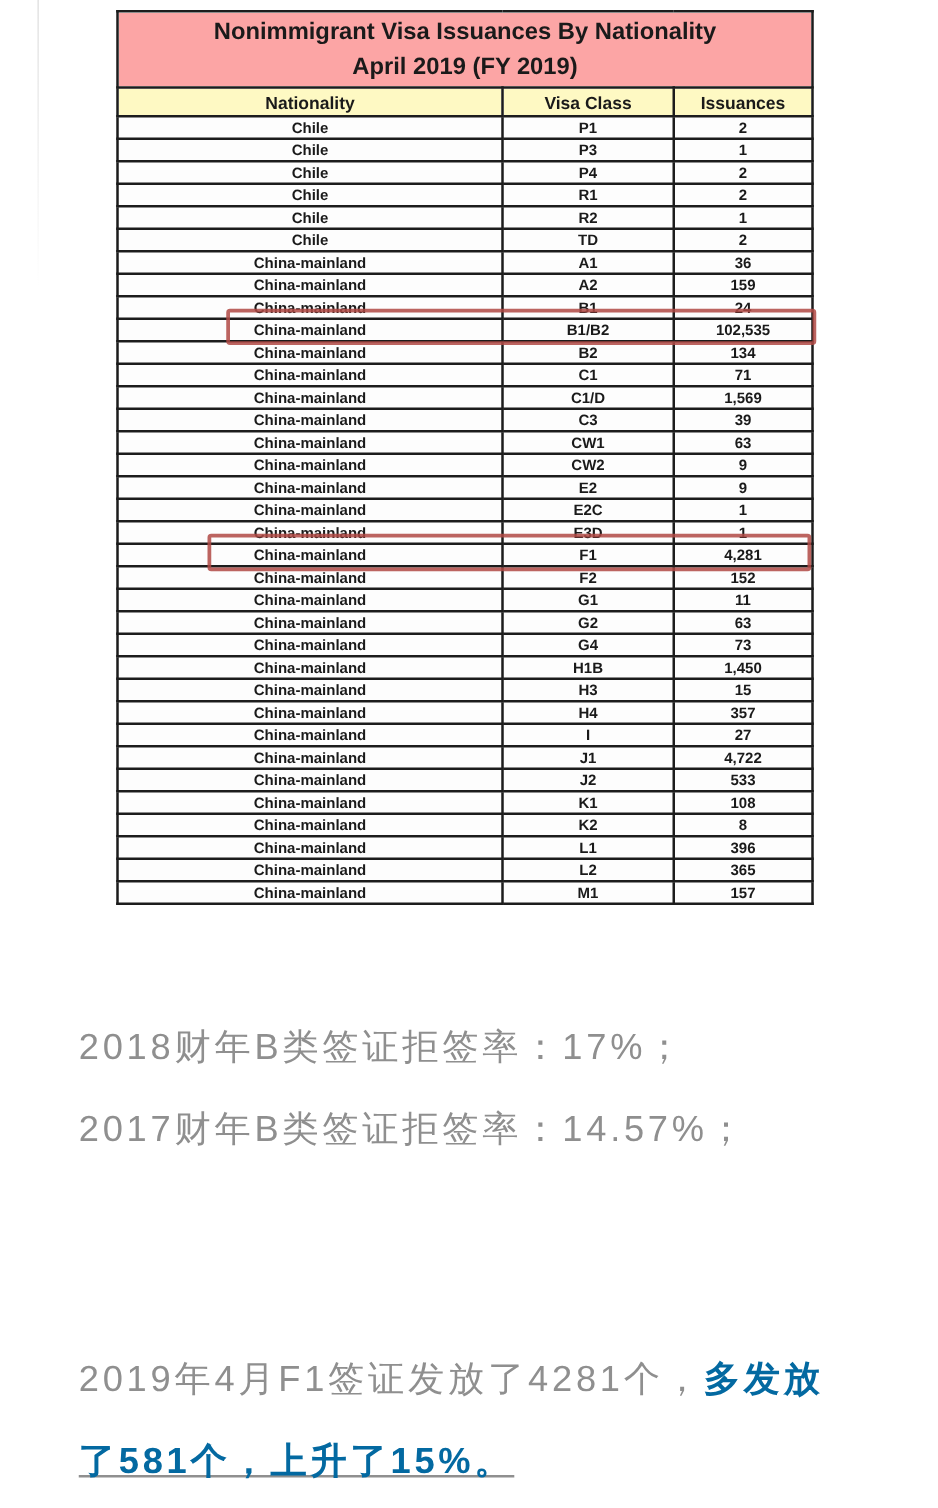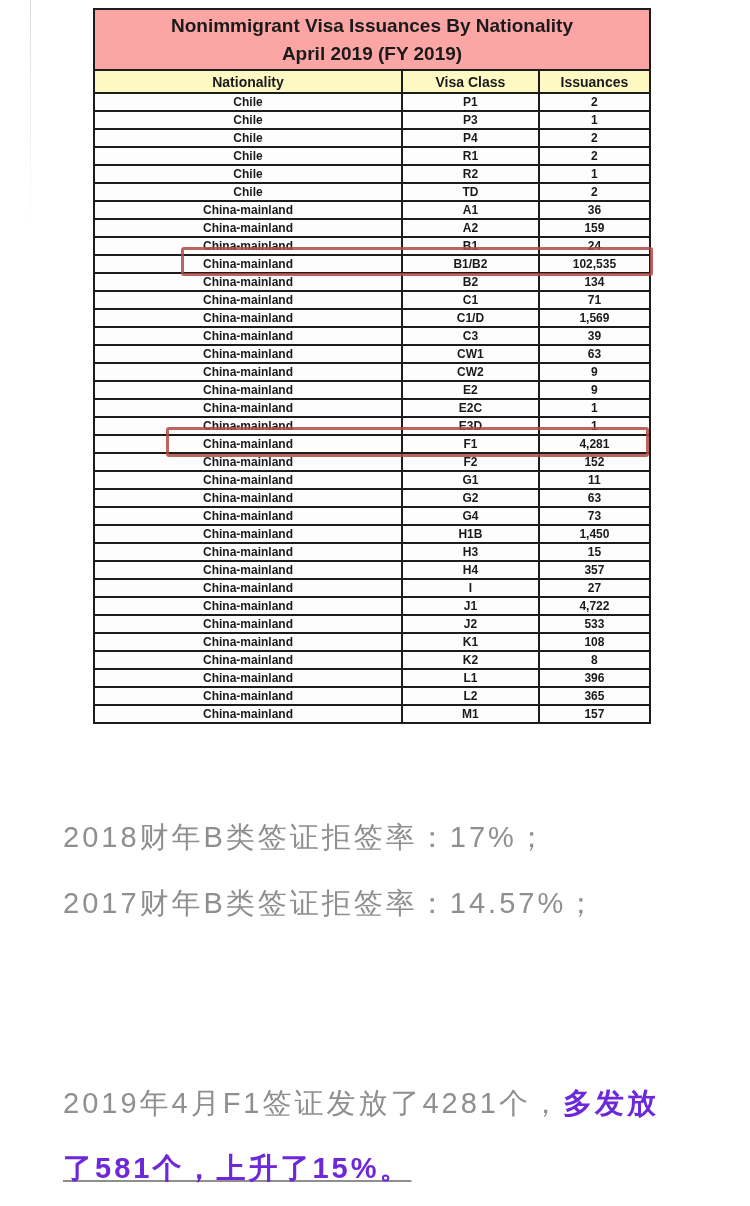--- a/index.html
+++ b/index.html
@@ -41,21 +41,21 @@
     border-radius:3px; pointer-events:none;
   }
   #hl-box-1 { left:181px; top:247px; width:466px; height:23px; }
   #hl-box-2 { left:166px; top:427px; width:477px; height:24px; }
 
   
   .note-line {
     position:absolute; left:63px; font-size:29px; color:#8f8f8f;
     letter-spacing:3px; white-space:nowrap;
   }
-  .note-line .hl { color:#6d28d9; font-weight:bold; }
+  .note-line .hl { color:#0369a1; font-weight:bold; }
   #note-1 { top:818px; }
   #note-2 { top:884px; }
   #note-3 { top:951px; }
   #note-4 { top:1018px; }
   #note-5 { top:1084px; }
   #note-6 { top:1149px;text-decoration:underline; }
 </style>
 </head>
 <body>
 

